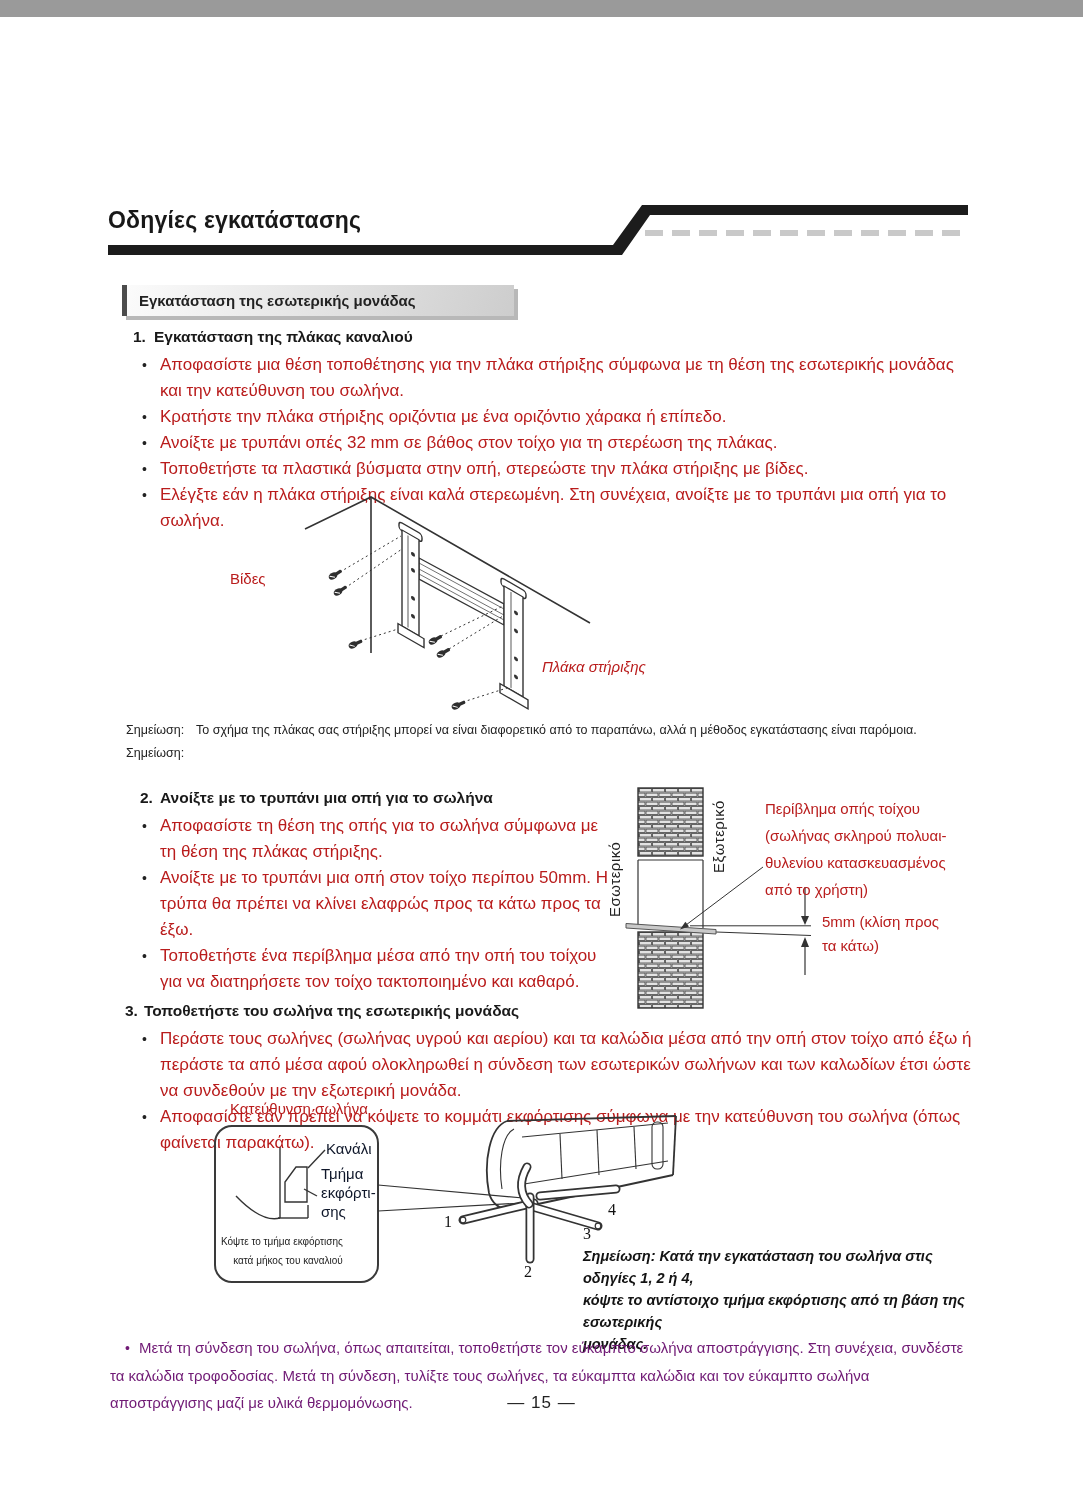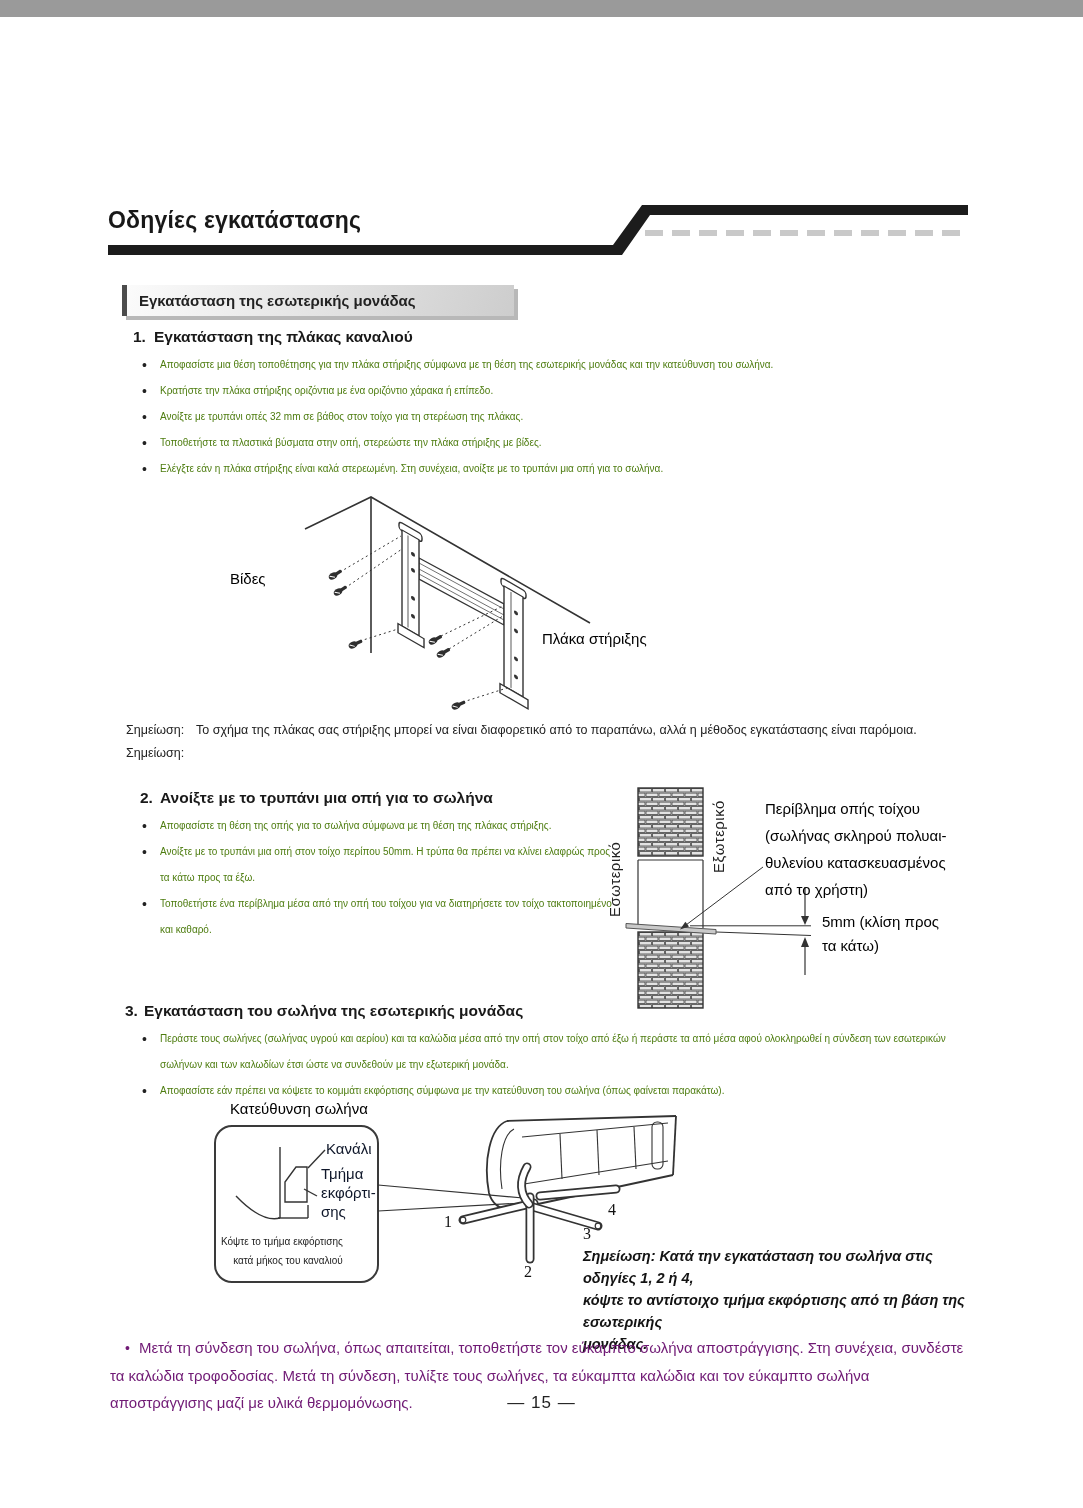--- a/index.html
+++ b/index.html
@@ -19,33 +19,33 @@
     background:linear-gradient(110deg,#fbfbfb 0%,#e6e6e6 45%,#cdcdcd 100%);
     border-left:5px solid #4c4c4c;
     box-shadow:4px 4px 0 rgba(125,125,125,.55);
     font-size:15px; font-weight:bold; color:#222;
   }
 
   
   .step-head { display:flex; gap:8px; font-size:15.5px; font-weight:bold; color:#191919; }
   ul.blist { list-style:none; margin:6px 0 0 0; padding:0; }
   ul.blist li {
-    position:relative; padding-left:20px; font-size:10px; line-height:26px; color:#4d7c0f;
+    position:relative; padding-left:20px; font-size:17px; line-height:26px; color:#b91c1c;
   }
   ul.blist li::before {
     content:"•"; position:absolute; left:2px; top:0; font-size:14px; color:#222;
   }
 
   
   .notes { display:grid; grid-template-columns:70px 1fr; column-gap:0; row-gap:1px;
            font-size:12.5px; line-height:22px; color:#222; }
   .notes .nlabel { white-space:nowrap; }
 
   
-  .dlabel { position:absolute; font-size:15px; color:#000000; white-space:nowrap; }
+  .dlabel { position:absolute; font-size:15px; color:#b91c1c; white-space:nowrap; }
   .preline { white-space:pre-line; }
   .vlabel {
     position:absolute; font-size:15px; color:#222;
     writing-mode:vertical-rl; transform:rotate(180deg); letter-spacing:0.5px;
   }
   .pipe-num { position:absolute; font-family:"Liberation Serif","DejaVu Serif",serif;
               font-size:16px; color:#111; }
   .diag-note { position:absolute; font-size:14.5px; line-height:22px; font-weight:bold;
                font-style:italic; color:#131313; }
   .cut-label { position:absolute; font-size:10px; line-height:19px; color:#222;text-align:right; }
@@ -159,21 +159,21 @@
             <line x1="-3" y1="-1.5" x2="1" y2="2" stroke="#fff" stroke-width="1"></line>
           </g>
         <g transform="translate(236,233) rotate(-25)">
             <ellipse rx="4.5" ry="3.2" fill="#2e2e2e"></ellipse>
             <rect x="3" y="-1.6" width="7" height="3.2" rx="1" fill="#2e2e2e"></rect>
             <line x1="-3" y1="-1.5" x2="1" y2="2" stroke="#fff" stroke-width="1"></line>
           </g>
       </g>
     </svg>
     <span class="dlabel" style="left:10px; top:97px;">Βίδες</span>
-    <span class="dlabel" style="left:322px; top:157px;">Πλάκα στήριξης</span>
+    <span class="dlabel" style="left:322px; top:185px;font-style:italic;">Πλάκα στήριξης</span>
   </div>
 
   <div class="abs notes" style="left:126px; top:702px; width:845px;">
     <span class="nlabel">Σημείωση:</span>
     <span class="ntext">Το σχήμα της πλάκας σας στήριξης μπορεί να είναι διαφορετικό από το παραπάνω, αλλά η μέθοδος εγκατάστασης είναι παρόμοια.</span>
     <span class="nlabel">Σημείωση:</span>
   </div>
 
   <section class="abs" style="left:140px; top:772px; width:478px;">
     <div class="step-head" style="gap:7px;">
@@ -225,21 +225,21 @@
 (σωλήνας σκληρού πολυαι-
 θυλενίου κατασκευασμένος
 από το χρήστη)</span>
     <span class="dlabel preline" style="left:222px; top:131px; line-height:24px; white-space:pre-line;">5mm (κλίση προς
 τα κάτω)</span>
   </div>
 
   <section class="abs" style="left:125px; top:985px; width:848px;">
     <div class="step-head" style="gap:6px;">
       <span>3.</span>
-      <span>Εγκατάσταση του σωλήνα της εσωτερικής μονάδας</span>
+      <span>Τοποθετήστε του σωλήνα της εσωτερικής μονάδας</span>
     </div>
     <ul class="blist" style="margin-left:15px;">
       <li>Περάστε τους σωλήνες (σωλήνας υγρού και αερίου) και τα καλώδια μέσα από την οπή στον τοίχο από έξω ή περάστε τα από μέσα αφού ολοκληρωθεί η σύνδεση των εσωτερικών σωλήνων και των καλωδίων έτσι ώστε να συνδεθούν με την εξωτερική μονάδα.</li>
       <li>Αποφασίστε εάν πρέπει να κόψετε το κομμάτι εκφόρτισης σύμφωνα με την κατεύθυνση του σωλήνα (όπως φαίνεται παρακάτω).</li>
     </ul>
   </section>
 
   <div class="abs" style="left:200px; top:1082px; width:810px; height:228px;">
     <svg width="810" height="228" viewBox="0 0 810 228">
 

